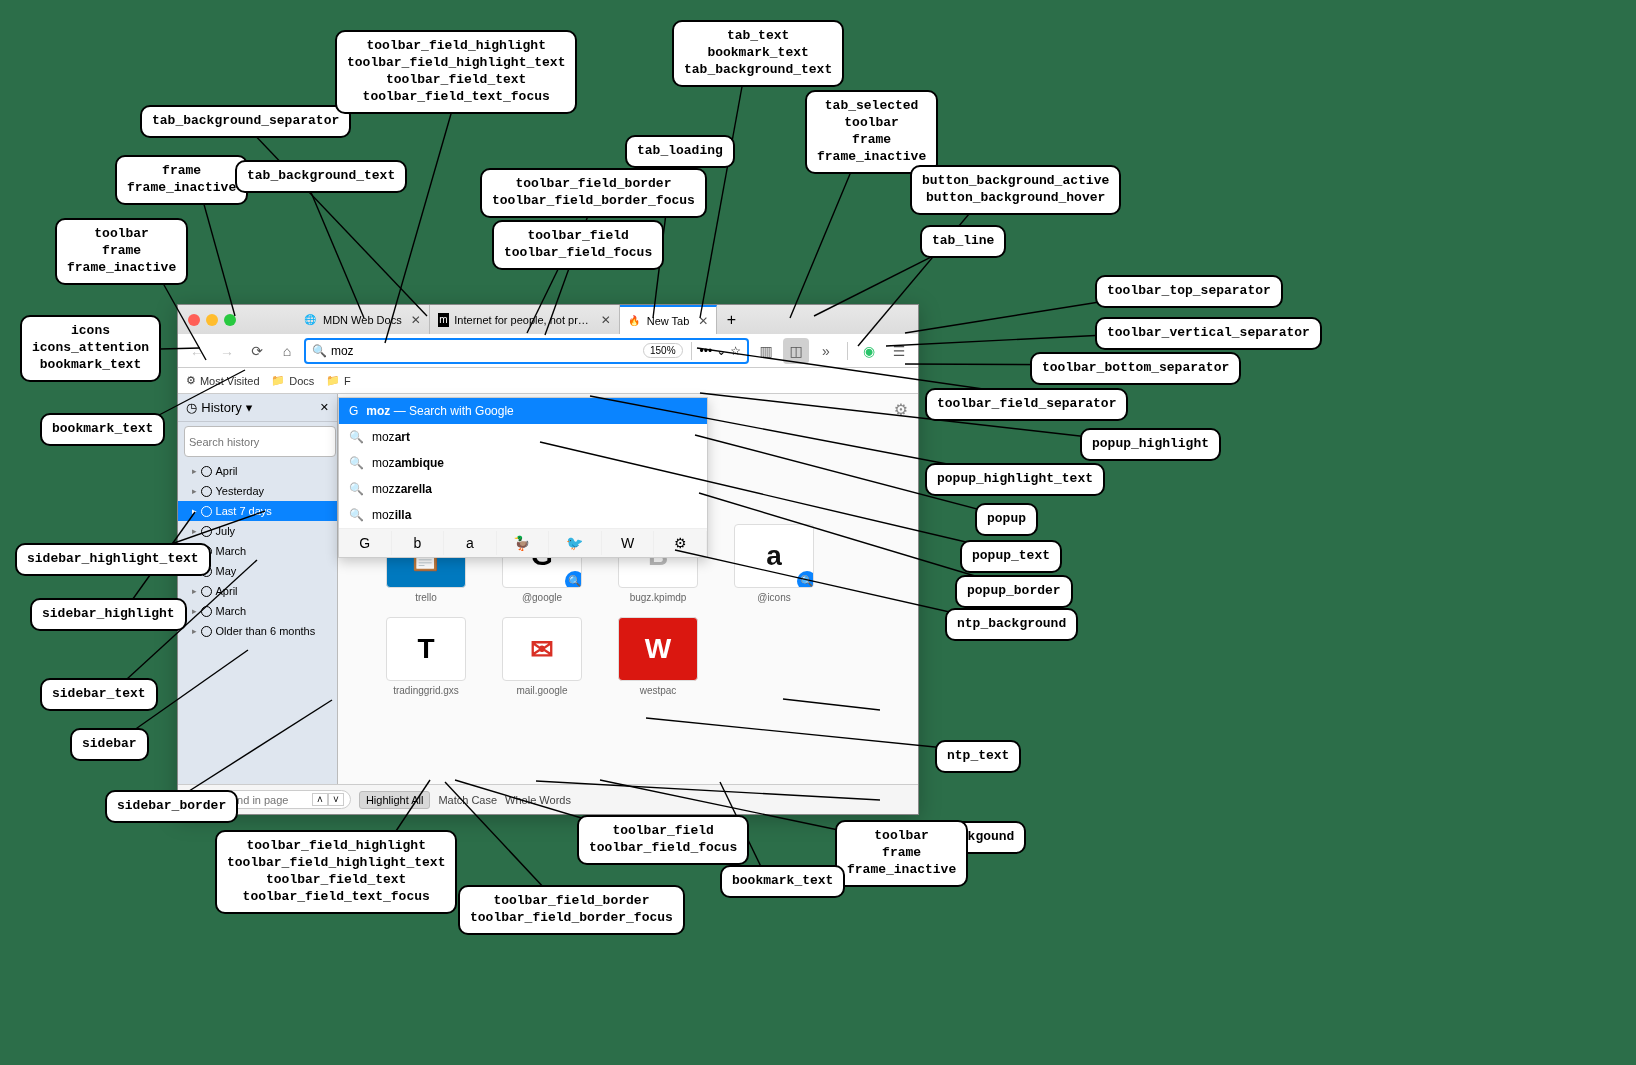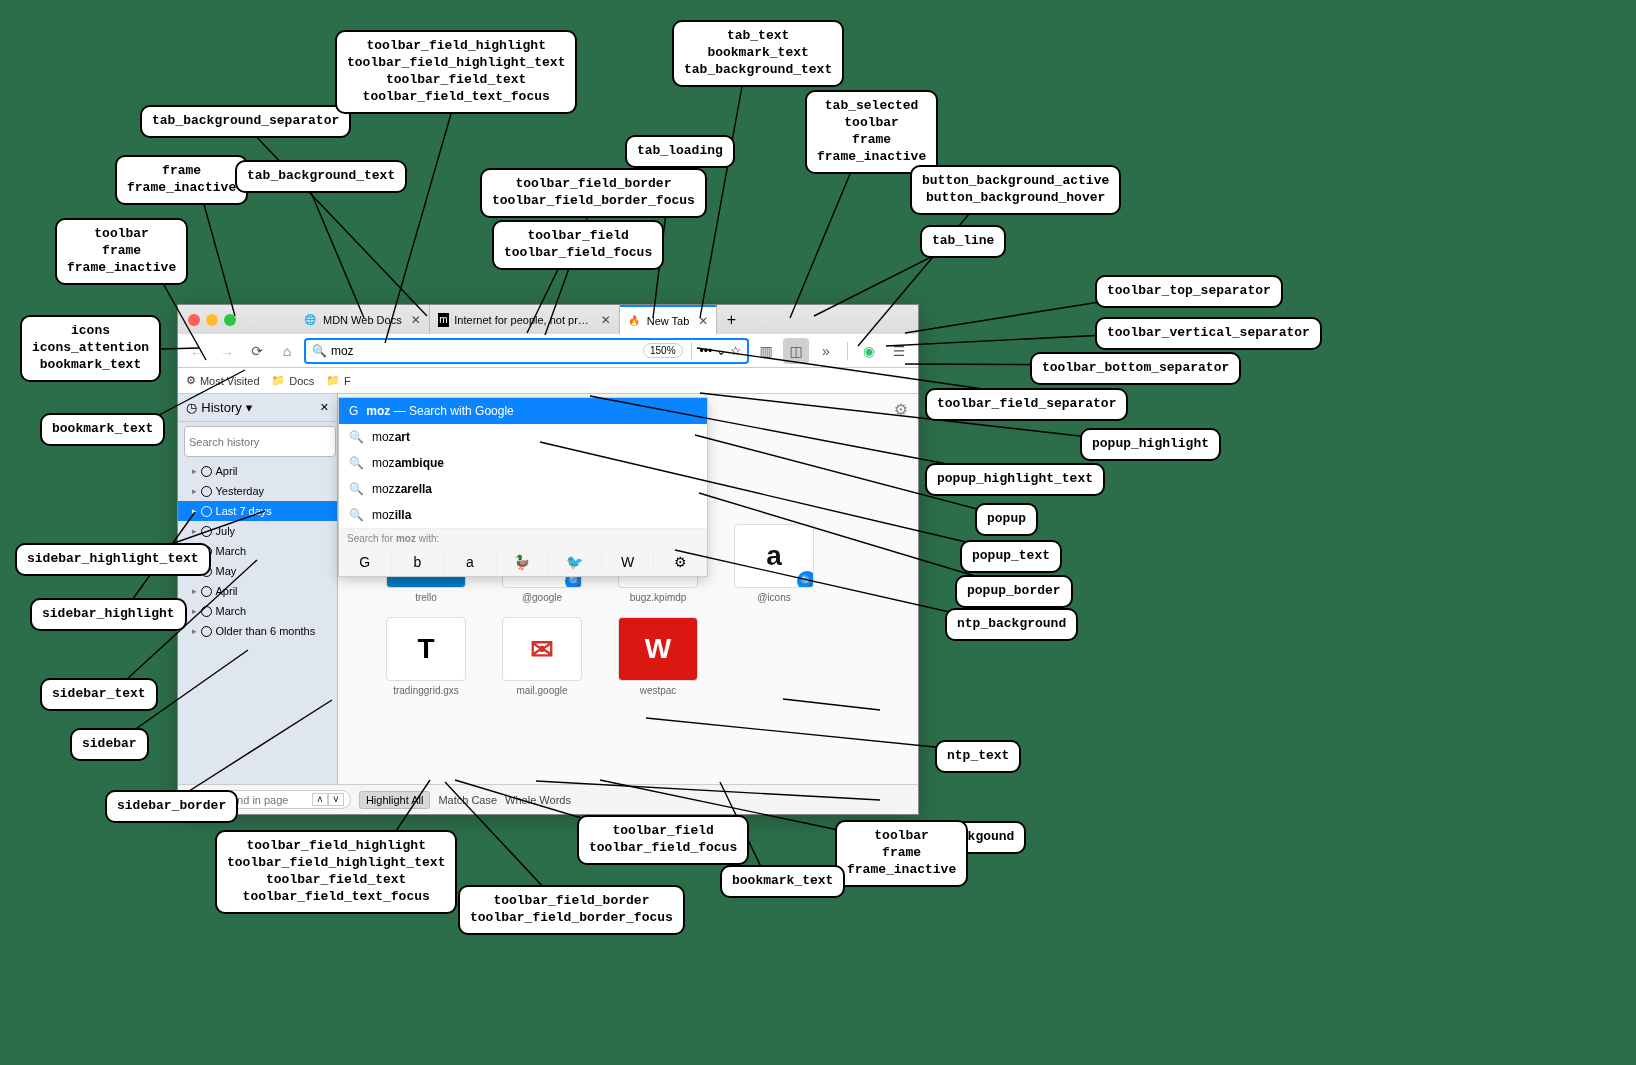--- a/index.html
+++ b/index.html
@@ -378,21 +378,20 @@
         <div class="dd-row">
           <span class="m">🔍</span>
           <span>moz<b>zarella</b></span>
         </div>
         <div class="dd-row">
           <span class="m">🔍</span>
           <span>moz<b>illa</b></span>
         </div>
       </div>
     <div class="dd-foot">
-      <div class="dd-hint"><span>Search for </span><b>moz</b><span> with:</span></div>
       <div class="engines" id="engines">
           <div class="engine">G</div>
           <div class="engine">b</div>
           <div class="engine">a</div>
           <div class="engine">🦆</div>
           <div class="engine">🐦</div>
           <div class="engine">W</div>
           <div class="engine">⚙</div>
         </div>
     </div>

